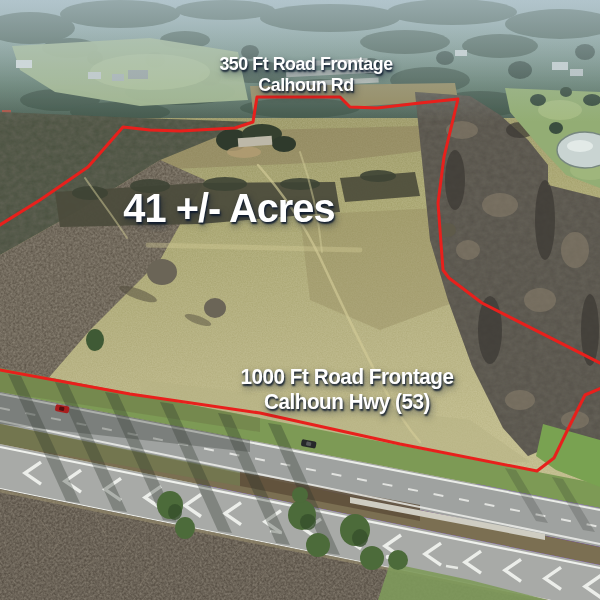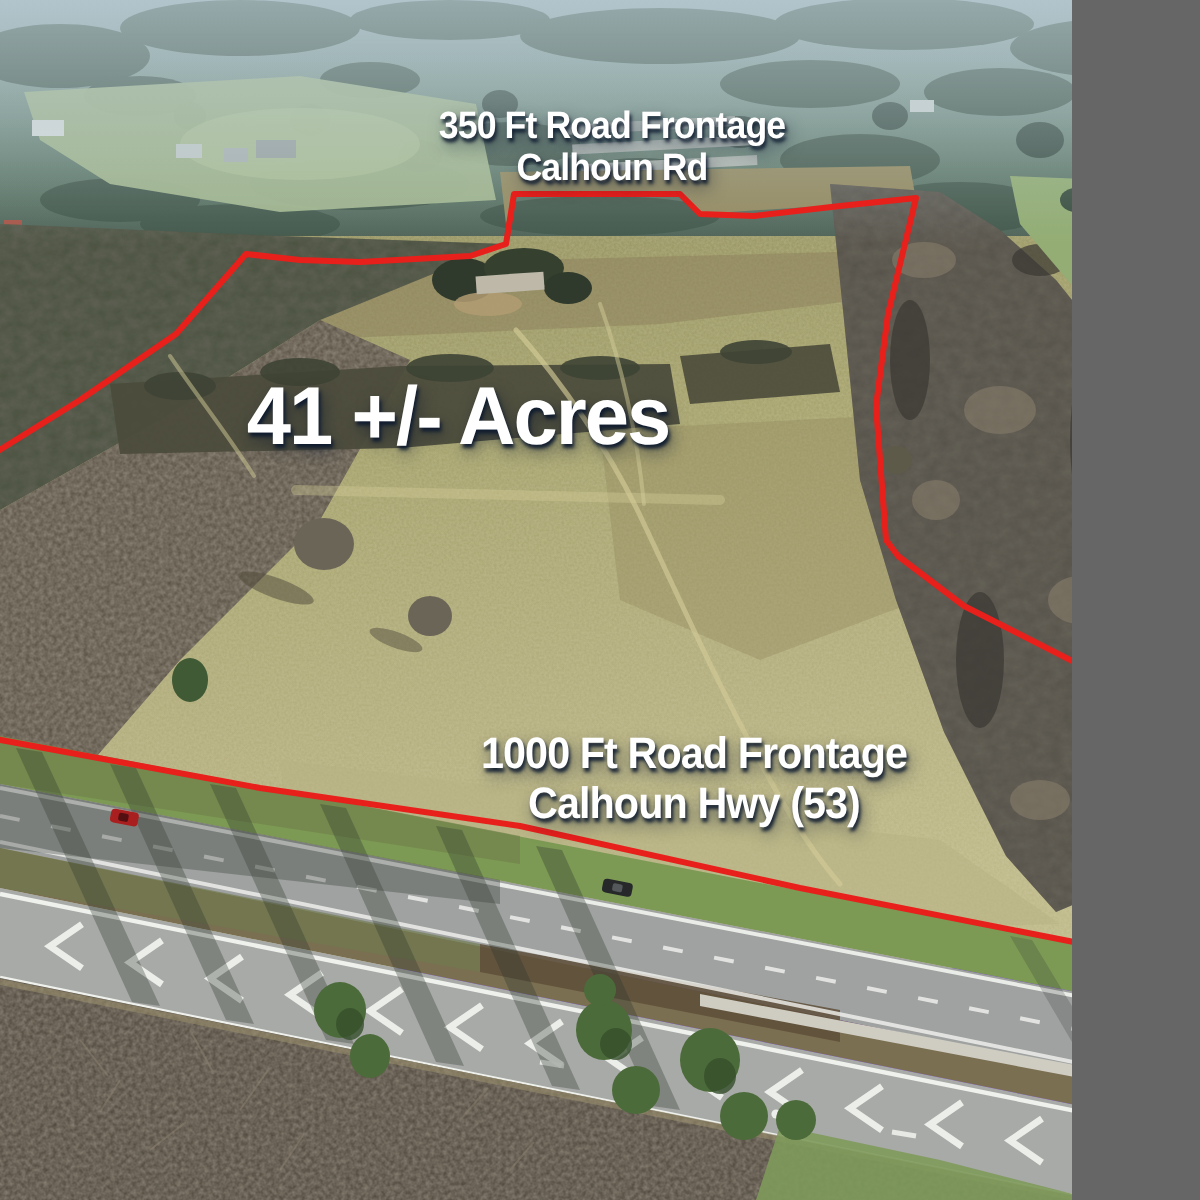--- a/index.html
+++ b/index.html
@@ -1,16 +1,16 @@
 <!DOCTYPE html>
 <html><head>
 <meta charset="utf-8">
 <style>
   html,body{margin:0;padding:0;background:#666;}
-  #stage{position:relative;width:536px;height:600px;overflow:hidden;
+  #stage{position:relative;width:600px;height:600px;overflow:hidden;
          font-family:"Liberation Sans",sans-serif;background:#6d28d9;}
   #scene{position:absolute;left:0;top:0;}
   .label{position:absolute;color:#fff;font-weight:bold;text-align:center;
          line-height:1.12;letter-spacing:-0.5px;white-space:nowrap;
          text-shadow:1px 2px 2px rgba(14,26,46,.95),2px 4px 8px rgba(14,26,46,.55);}
   .label-top{left:306px;top:53px;font-size:19px;transform:translateX(-50%) scaleX(.94);}
   .label-acres{left:229px;top:186px;font-size:41px;letter-spacing:-1px;
          transform:translateX(-50%) scaleX(.97);}
   .label-bottom{left:347px;top:365px;font-size:22px;transform:translateX(-50%) scaleX(.94);}
 </style>

